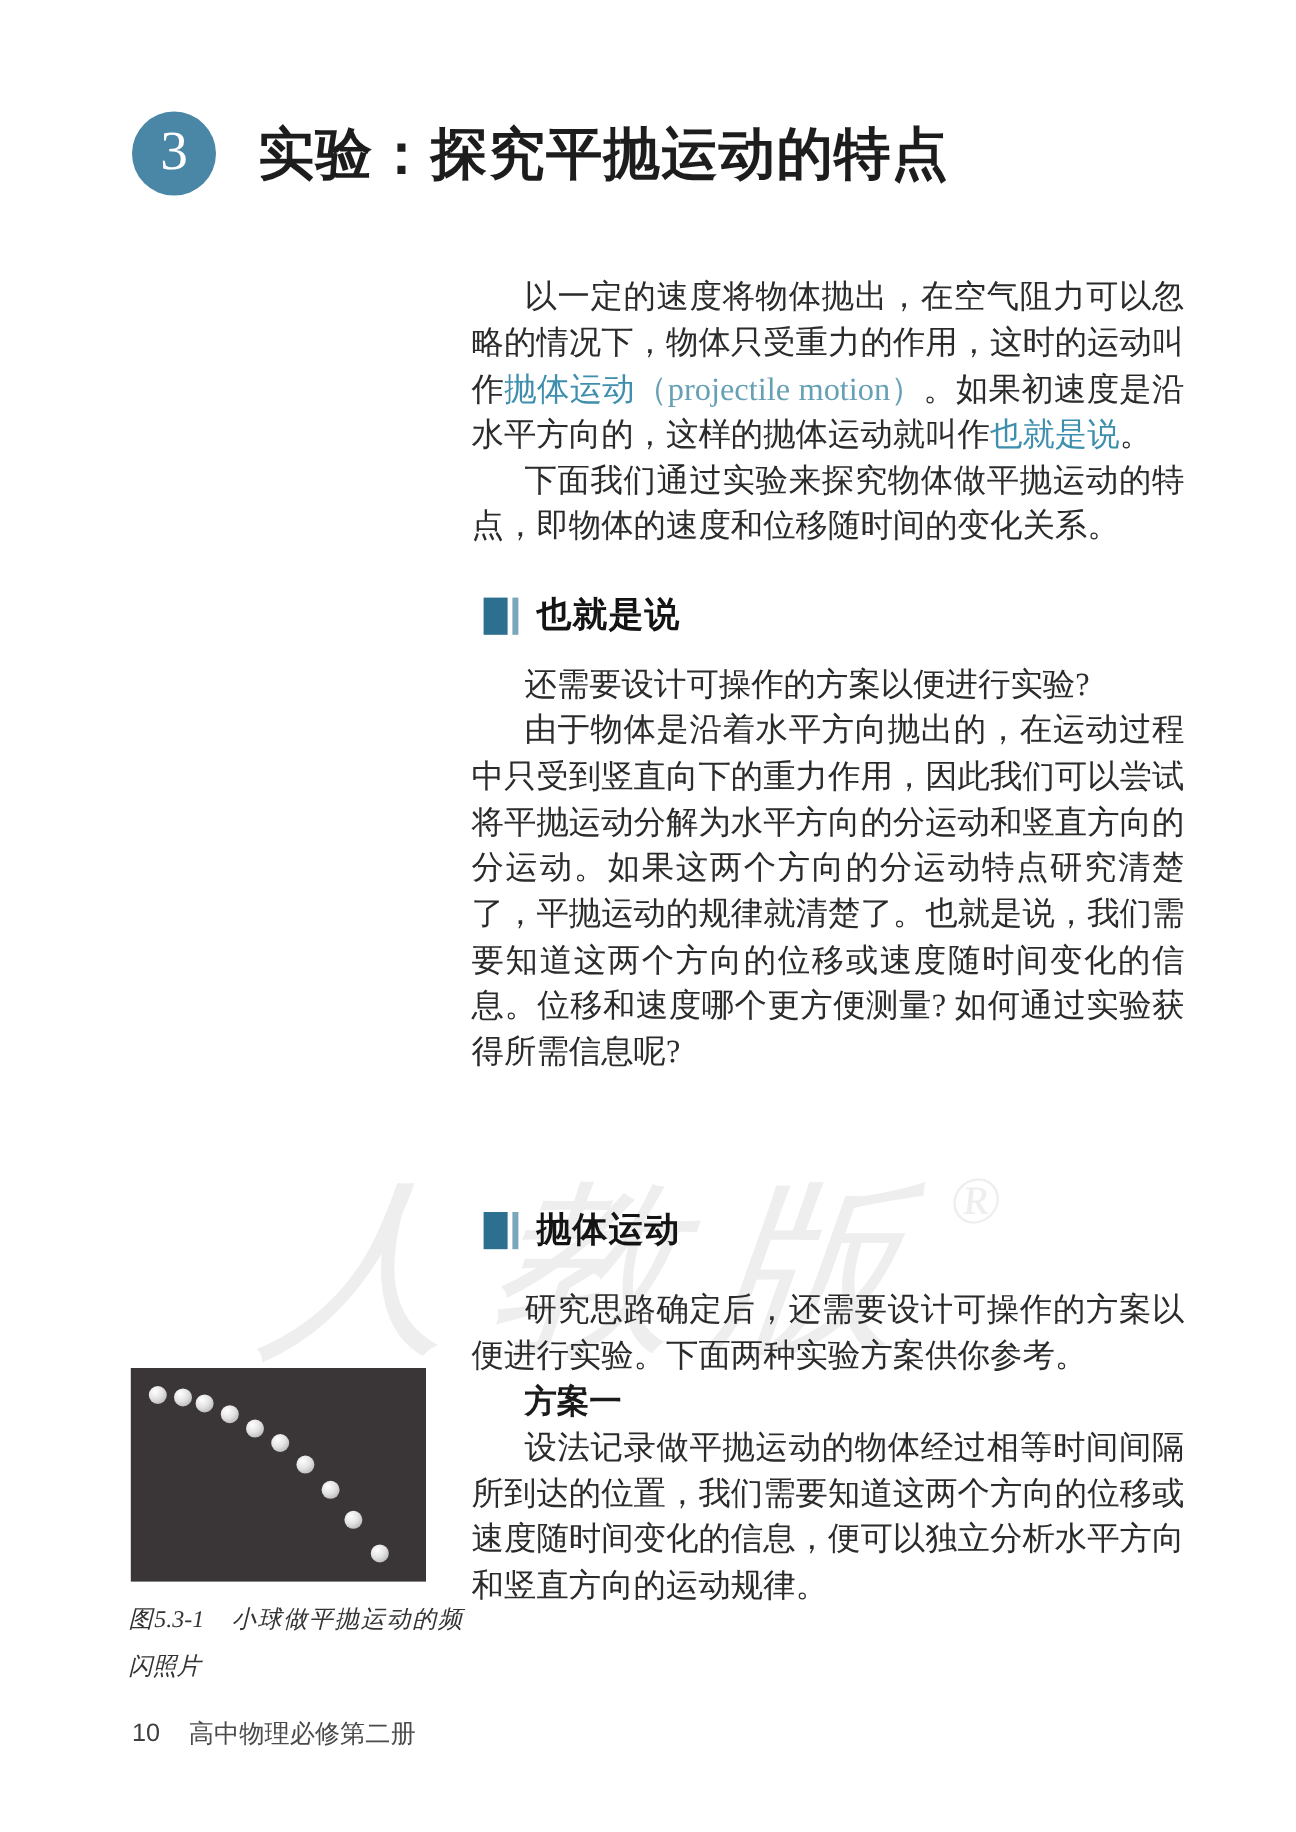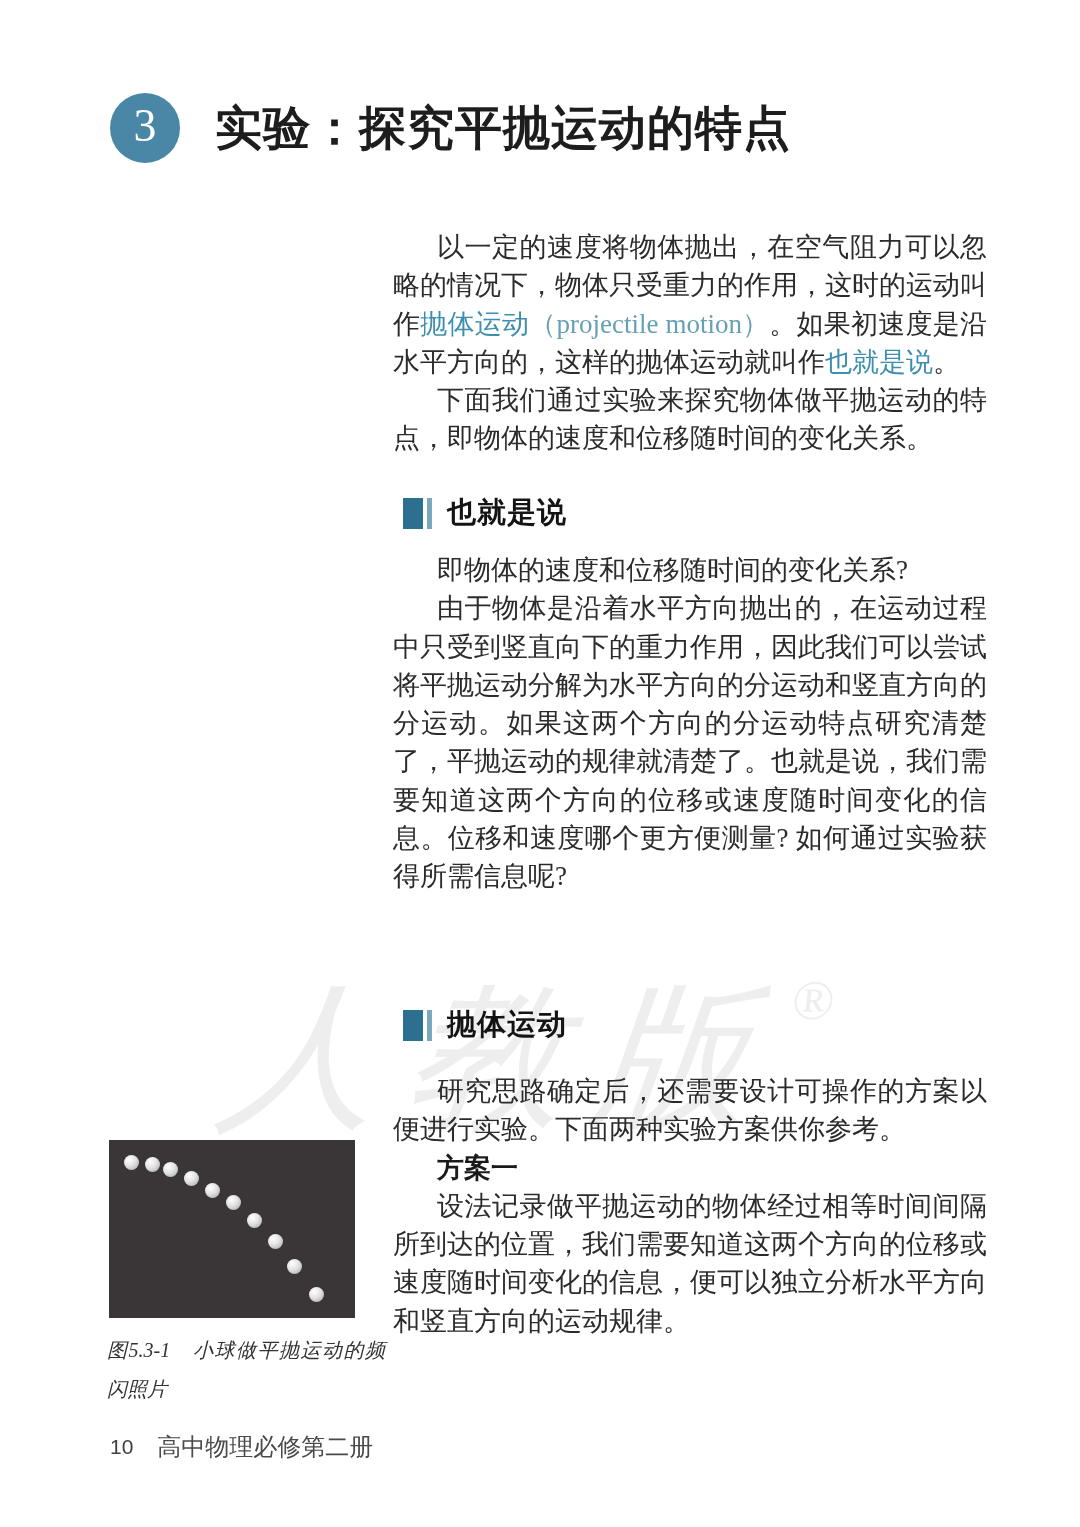--- a/index.html
+++ b/index.html
@@ -137,21 +137,21 @@
     left: 110px; top: 1431px;
     display: flex;
     align-items: center;
   }
   .page-footer .page-num {
     font-size: 21px;
     color: #3f3f3f;
     font-family: "Liberation Sans", "DejaVu Sans", sans-serif;
   }
   .page-footer .book-title {
-    font-size: 24px;
+    font-size: 21px;
     color: #4a4a4a;
     margin-left: 24px;
   }
 </style>
 </head>
 <body>
 
 <div class="page">
 
   <div class="chapter-badge" style="background: rgb(74, 135, 166);">
@@ -167,21 +167,21 @@
     <p>下面我们通过实验来探究物体做平抛运动的特点，即物体的速度和位移随时间的变化关系。</p>
   </div>
 
   <div class="sec-header" style="top:496px">
     <span class="bar-thick"></span>
     <span class="bar-thin"></span>
     <span class="sec-title">也就是说</span>
   </div>
 
   <div class="col" style="top:551px">
-    <p>即物体的速度和位移随时间的变化关系?</p>
+    <p>还需要设计可操作的方案以便进行实验?</p>
     <p>由于物体是沿着水平方向抛出的，在运动过程中只受到竖直向下的重力作用，因此我们可以尝试将平抛运动分解为水平方向的分运动和竖直方向的分运动。如果这两个方向的分运动特点研究清楚了，平抛运动的规律就清楚了。也就是说，我们需要知道这两个方向的位移或速度随时间变化的信息。位移和速度哪个更方便测量? 如何通过实验获得所需信息呢?</p>
   </div>
 
   <div class="sec-header" style="top:1008px">
     <span class="bar-thick"></span>
     <span class="bar-thin"></span>
     <span class="sec-title">抛体运动</span>
   </div>
 
   <div class="col" style="top:1072px">

